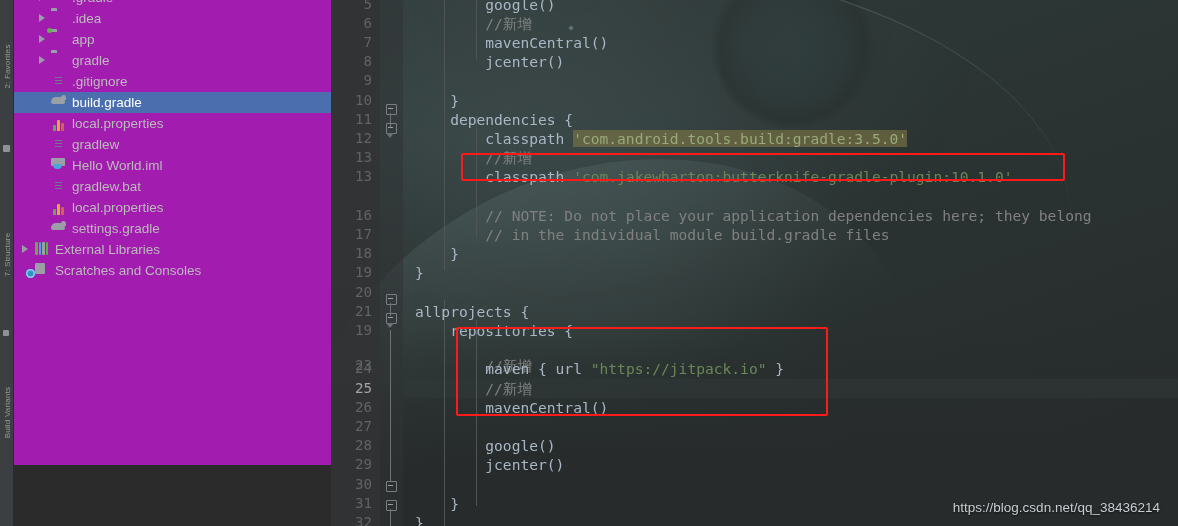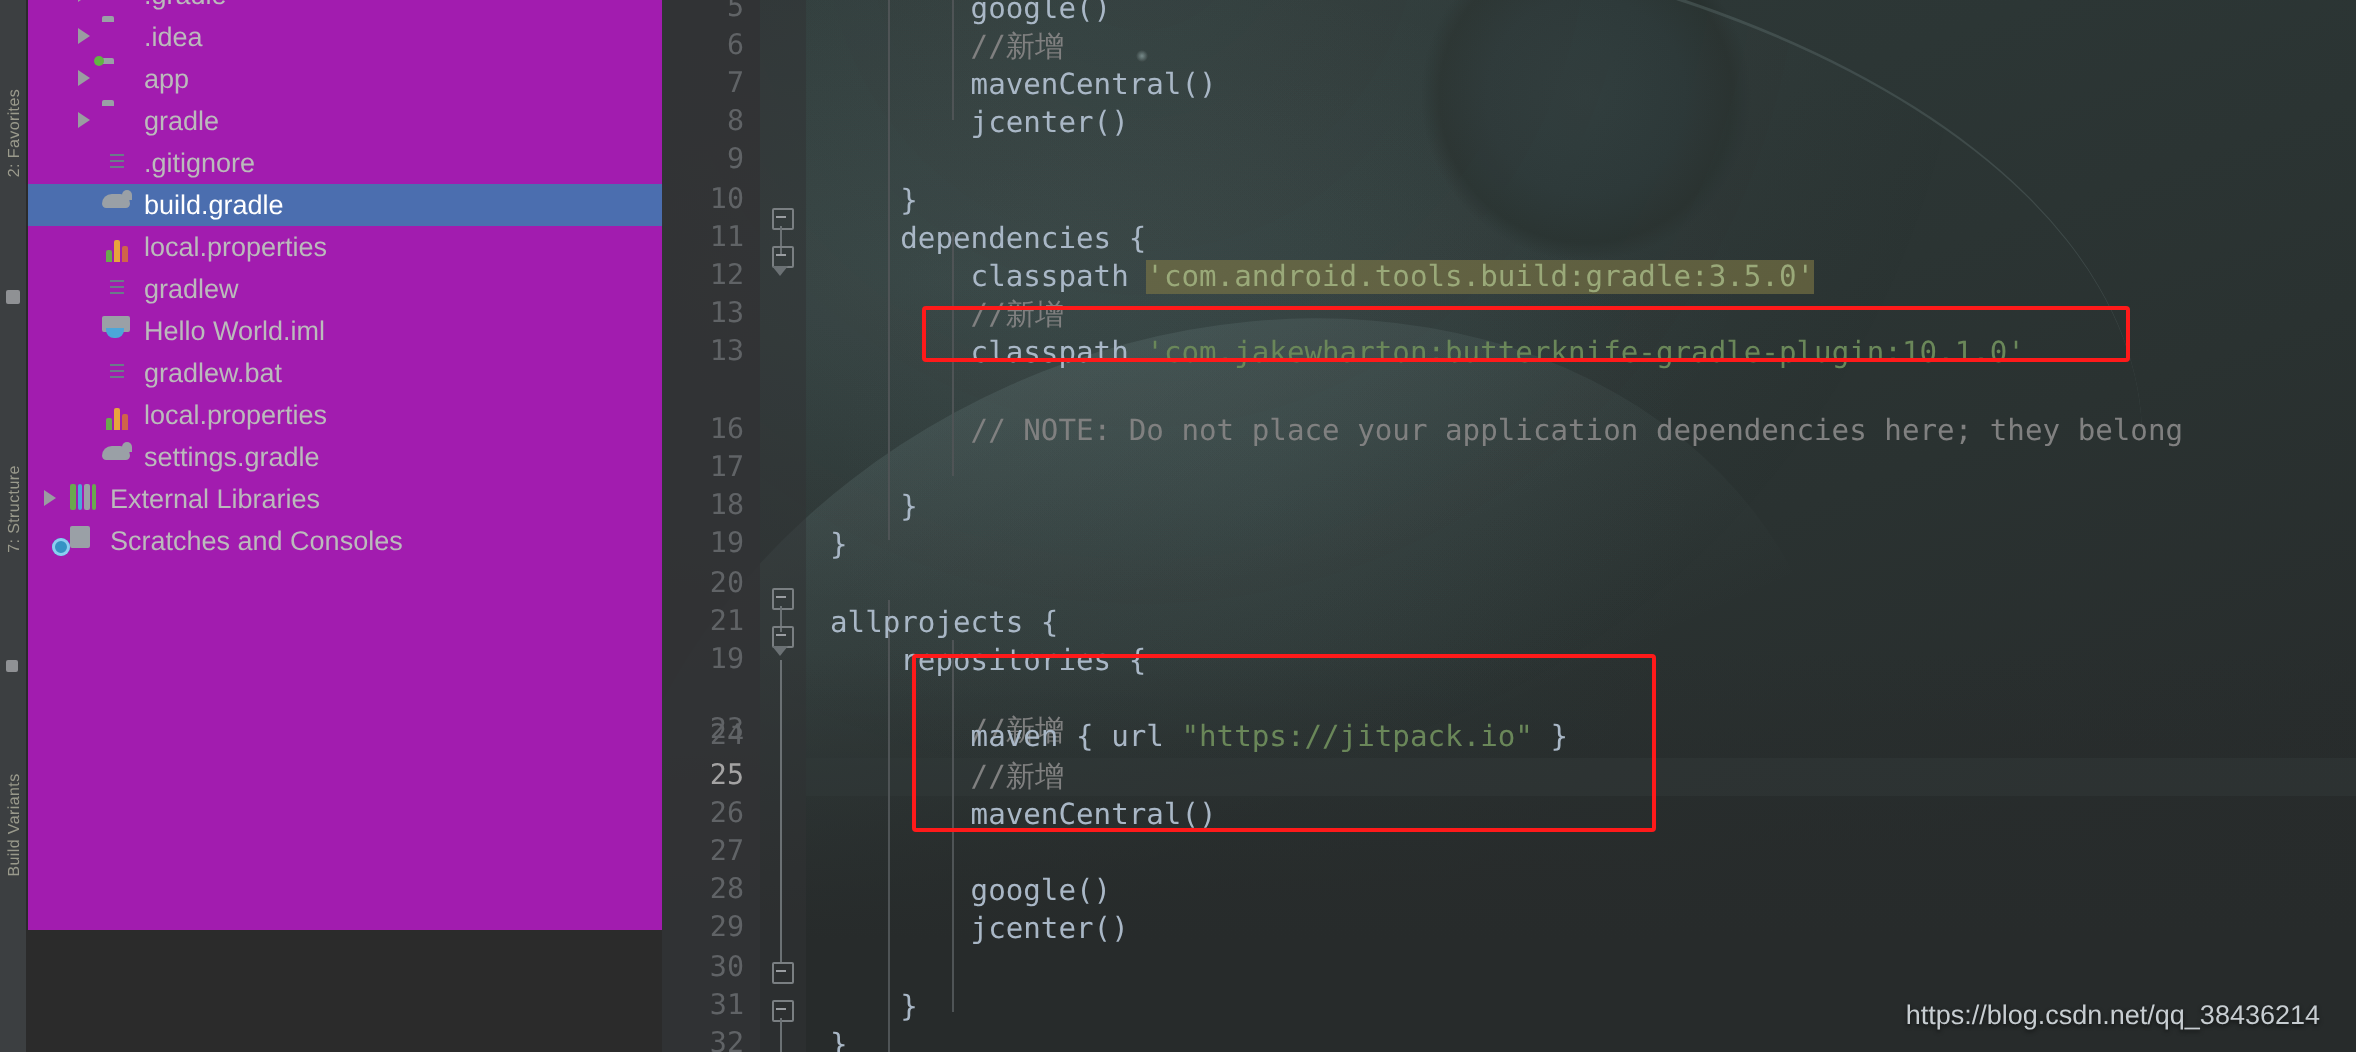--- a/index.html
+++ b/index.html
@@ -269,21 +269,21 @@
         <div class="ln" style="top: 13.7px;"><span class="num">6</span><span class="txt"><span class="cmt">        //新增</span></span></div>
         <div class="ln" style="top: 32.9px;"><span class="num">7</span><span class="txt"><span class="kw">        mavenCentral()</span></span></div>
         <div class="ln" style="top: 52.1px;"><span class="num">8</span><span class="txt"><span class="kw">        jcenter()</span></span></div>
         <div class="ln" style="top: 71.3px;"><span class="num">9</span><span class="txt"></span></div>
         <div class="ln" style="top: 90.5px;"><span class="num">10</span><span class="txt"><span class="kw">    }</span></span></div>
         <div class="ln" style="top: 109.7px;"><span class="num">11</span><span class="txt"><span class="kw">    dependencies {</span></span></div>
         <div class="ln" style="top: 128.9px;"><span class="num">12</span><span class="txt"><span class="kw">        classpath </span><span class="strhl">'com.android.tools.build:gradle:3.5.0'</span></span></div>
         <div class="ln" style="top: 148.1px; text-decoration: underline;"><span class="num">13</span><span class="txt"><span class="cmt">        //新增</span></span></div>
         <div class="ln" style="top: 167.3px;"><span class="num">13</span><span class="txt"><span class="kw">        classpath </span><span class="str">'com.jakewharton:butterknife-gradle-plugin:10.1.0'</span></span></div>
         <div class="ln" style="top: 205.7px;"><span class="num">16</span><span class="txt"><span class="cmt">        // NOTE: Do not place your application dependencies here; they belong</span></span></div>
-        <div class="ln" style="top: 224.9px;"><span class="num">17</span></div>
+        <div class="ln" style="top: 224.9px;"><span class="num">17</span><span class="txt"><span class="cmt">        // in the individual module build.gradle files</span></span></div>
         <div class="ln" style="top: 244.1px;"><span class="num">18</span><span class="txt"><span class="kw">    }</span></span></div>
         <div class="ln" style="top: 263.3px;"><span class="num">19</span><span class="txt"><span class="kw">}</span></span></div>
         <div class="ln" style="top: 282.5px;"><span class="num">20</span><span class="txt"></span></div>
         <div class="ln" style="top: 301.7px;"><span class="num">21</span><span class="txt"><span class="kw">allprojects {</span></span></div>
         <div class="ln" style="top: 320.9px;"><span class="num">19</span><span class="txt"><span class="kw">    repositories {</span></span></div>
         <div class="ln" style="top: 356px; text-decoration: underline;"><span class="num">23</span><span class="txt"><span class="cmt">        //新增</span></span></div>
         <div class="ln" style="top: 359.3px;"><span class="num">24</span><span class="txt"><span class="kw">        maven { url </span><span class="str">"https://jitpack.io"</span><span class="kw"> }</span></span></div>
         <div class="ln" style="top: 378.5px;"><span class="num cur">25</span><span class="txt"><span class="cmt">        //新增</span></span></div>
         <div class="ln" style="top: 397.7px;"><span class="num">26</span><span class="txt"><span class="kw">        mavenCentral()</span></span></div>
         <div class="ln" style="top: 416.9px;"><span class="num">27</span><span class="txt"></span></div>

